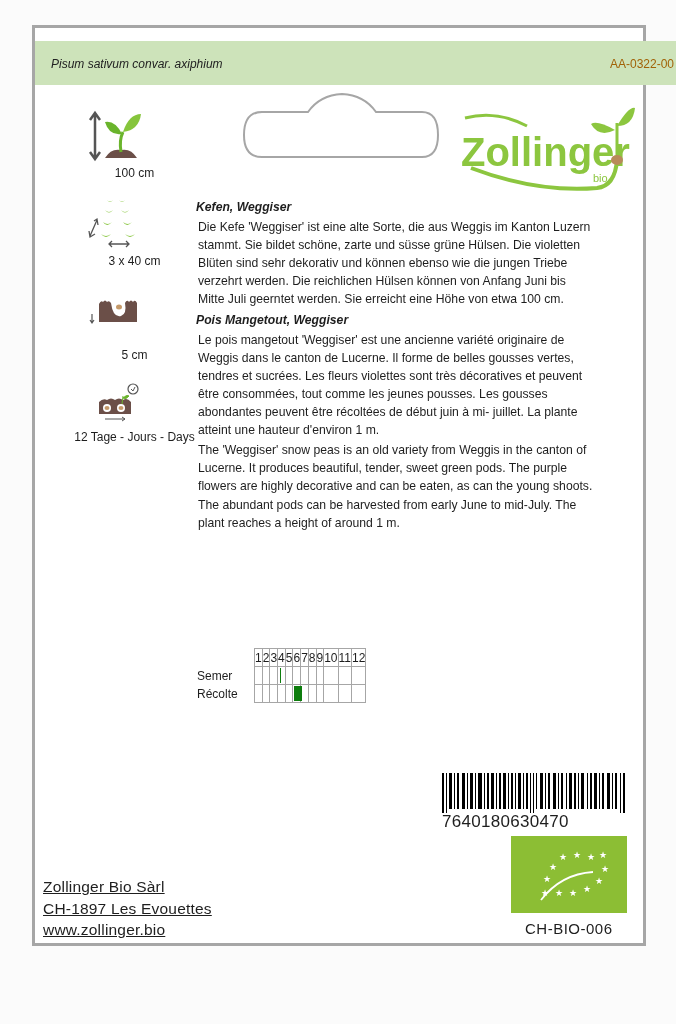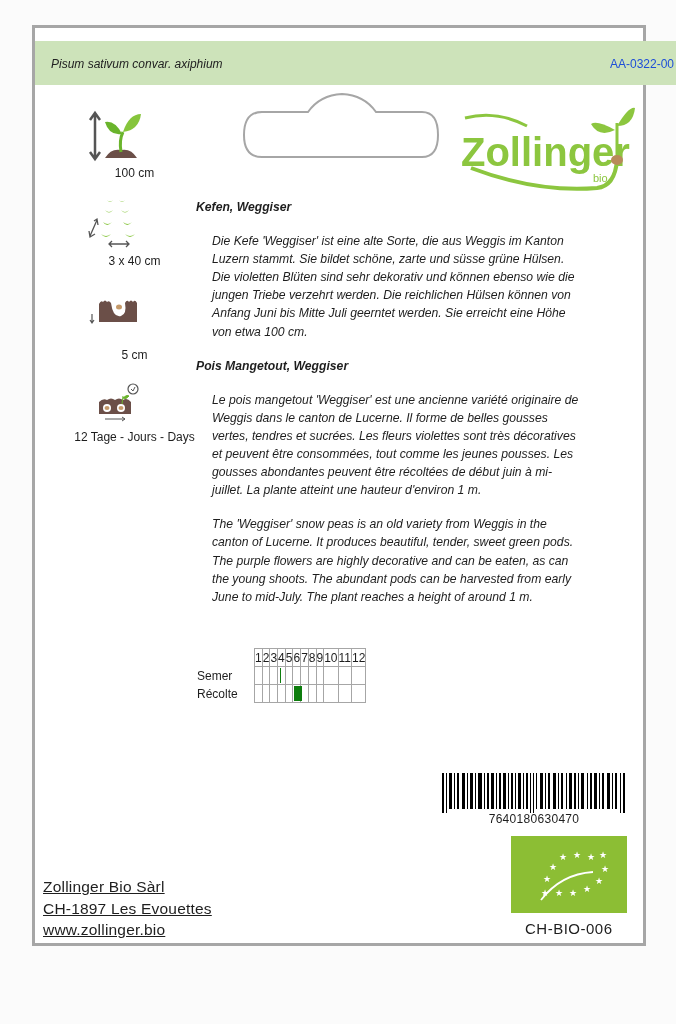--- a/index.html
+++ b/index.html
@@ -2,36 +2,36 @@
 <html><head>
 <meta charset="utf-8">
 <style>
   html, body { margin:0; padding:0; }
   body { width:676px; height:1024px; background:#fbfbfb; position:relative; overflow:hidden;
          font-family:"Liberation Sans", sans-serif; color:#1e1e1e; }
   .card { position:absolute; left:32px; top:25px; width:608px; height:915px;
           background:#ffffff; border:3px solid #a6a6a6; }
   .topband { position:absolute; left:0; top:13px; width:608px; height:44px; background:#cde3ba;padding-left:44px; }
   .latin { position:absolute; left:16px; top:16px; font-size:12px; font-style:italic; color:#222; }
-  .code { position:absolute; right:13px; top:16px; font-size:12px; color:#1d4ed8; }
+  .code { position:absolute; right:13px; top:16px; font-size:12px; color:#a16207; }
   .hanger { position:absolute; left:205px; top:62px; }
   .logo { position:absolute; left:422px; top:70px; }
   .icon-col { position:absolute; left:0; width:160px; text-align:center; }
   .icon-col .lbl { font-size:12px; color:#1e1e1e;padding-left:39px; }
   .texts { position:absolute; left:161px; top:170px; width:400px; font-size:12.2px; line-height:18.1px; color:#1e1e1e; }
   .texts h3 { margin:0; font-size:12.2px; font-weight:bold; line-height:18.1px;font-style:italic; }
-  .texts p { margin:16px;font-style:italic; }
+  .texts p { margin:2px; }
   .cal { position:absolute; left:162px; top:620px; }
   .cal .rowlbl { position:absolute; left:0; font-size:12px; }
   table.months { position:absolute; left:57px; top:0; border-collapse:collapse; }
   table.months td { border:1px solid #a6a6a6; width:29.5px; height:17px; padding:0; text-align:center; font-size:12px; position:relative; }
   table.months td.wide { width:38px; }
   .bar { position:absolute; top:1px; bottom:1px; background:#0d7d0d; }
   .barcode { position:absolute; left:407px; top:745px; width:184px; height:40px; }
-  .ean { position:absolute; left:407px; top:784px; width:184px; text-align:center; font-size:12px; letter-spacing:0.3px; }
+  .ean { position:absolute; left:407px; top:784px; width:184px; font-size:17px; letter-spacing:0.3px; }
   .eu { position:absolute; left:476px; top:808px; width:116px; height:77px; background:#8cbe34; }
   .cert { position:absolute; left:490px; top:892px; font-size:15px; letter-spacing:0.5px; color:#1e1e1e; }
   .addr { position:absolute; left:8px; top:848px; font-size:15.5px; line-height:21.5px; color:#1e1e1e; letter-spacing:0.2px;text-decoration:underline; }
 </style>
 </head>
 <body>
 
 <div class="card">
 
   <div class="topband">

